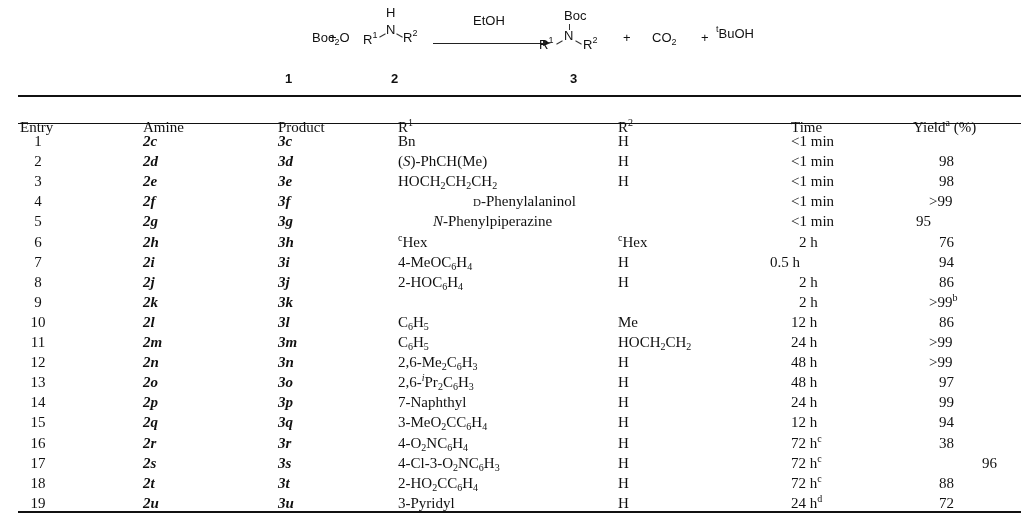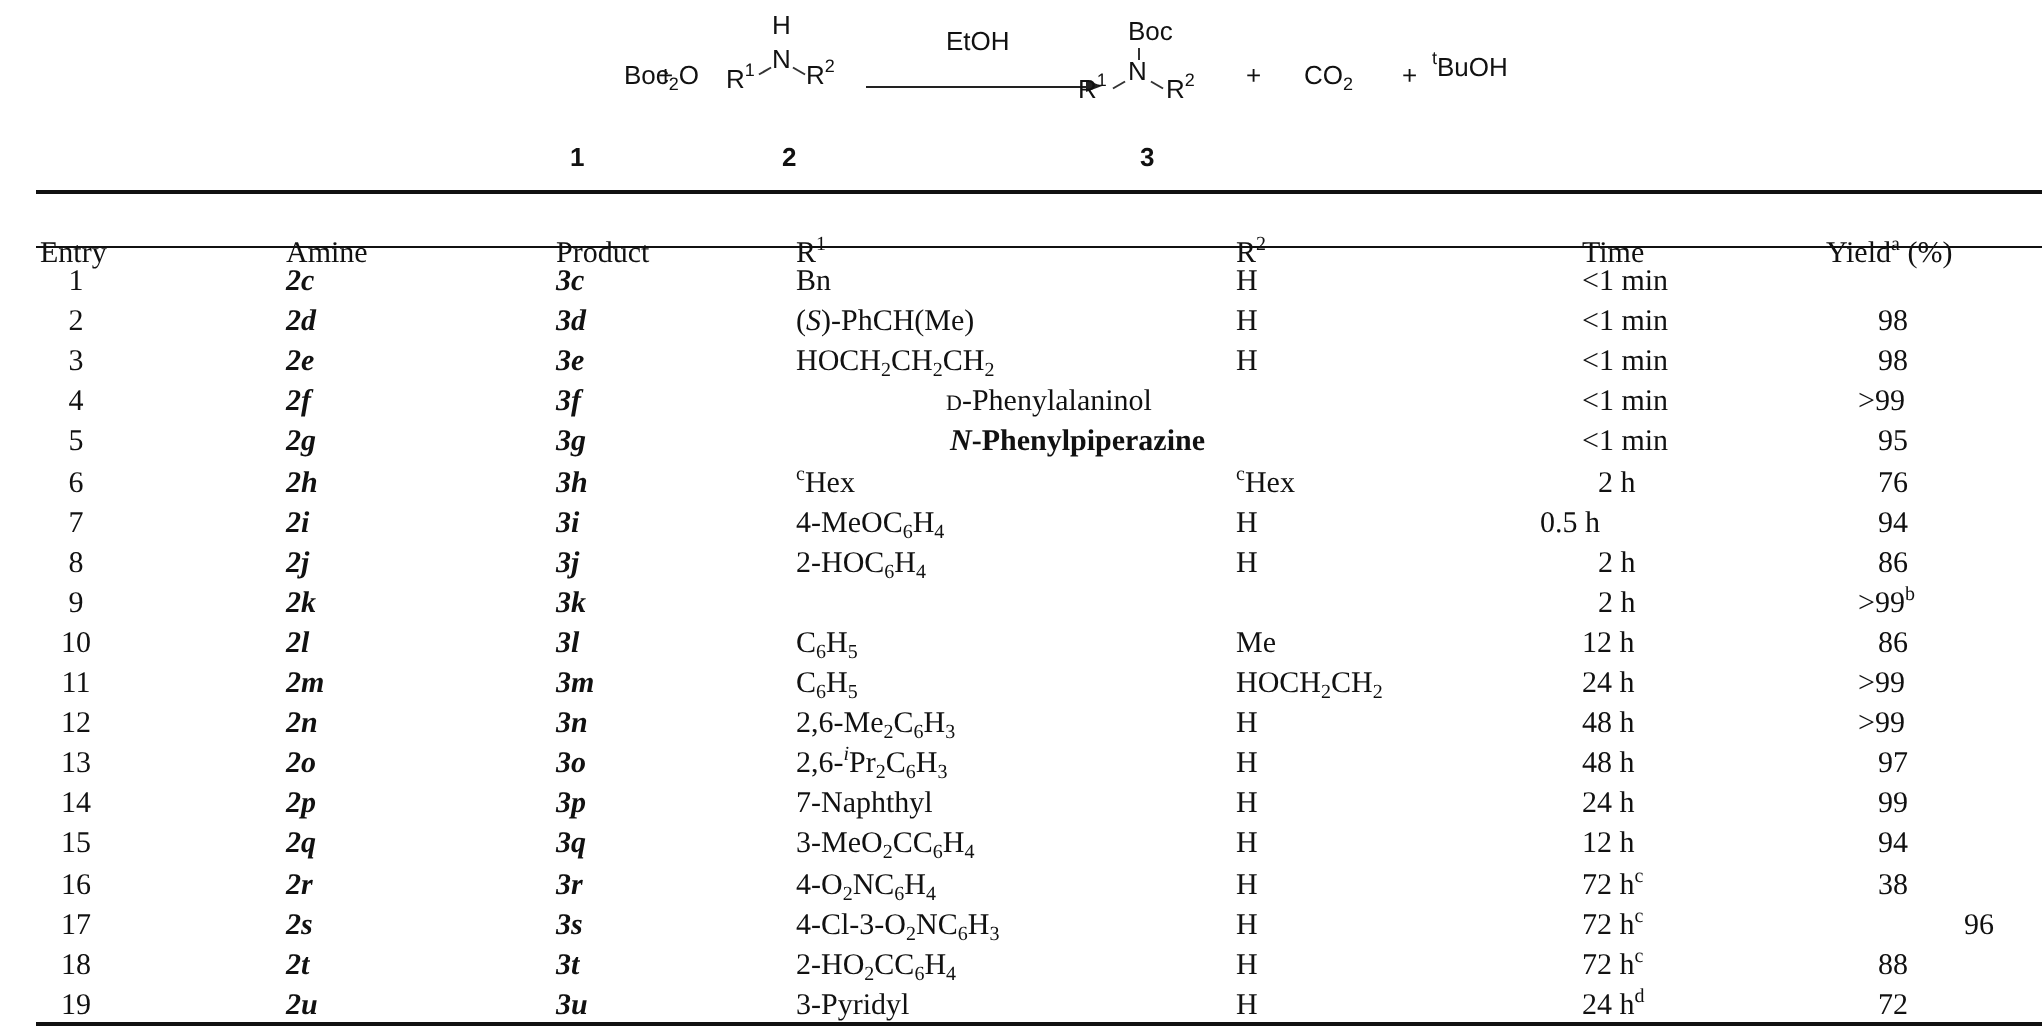--- a/index.html
+++ b/index.html
@@ -112,23 +112,23 @@
         <div class="cell c-amine b">2f</div>
         <div class="cell c-prod b">3f</div>
         <div class="cell " style="left:455px;"><span style="font-variant:small-caps;">d</span>-Phenylalaninol</div>
         <div class="cell " style="left:773px;">&lt;1 min</div>
         <div class="cell " style="left:911px;">&gt;99</div>
       </div>
       <div class="row" style="top: 116.4px;">
         <div class="cell c-entry">5</div>
         <div class="cell c-amine b">2g</div>
         <div class="cell c-prod b">3g</div>
-        <div class="cell " style="left:457px;font-weight:bold;"><i>N</i>-Phenylpiperazine</div>
-        <div class="cell " style="left:773px;">&lt;1 min</div>
-        <div class="cell " style="left:921px;">95</div>
+        <div class="cell " style="left:415px;"><i>N</i>-Phenylpiperazine</div>
+        <div class="cell " style="left:773px;">&lt;1 min</div>
+        <div class="cell " style="left:898px;">95</div>
       </div>
       <div class="row" style="top: 136.5px;">
         <div class="cell c-entry">6</div>
         <div class="cell c-amine b">2h</div>
         <div class="cell c-prod b">3h</div>
         <div class="cell c-r1"><sup>c</sup>Hex</div>
         <div class="cell c-r2"><sup>c</sup>Hex</div>
         <div class="cell " style="left:781px;">2 h</div>
         <div class="cell " style="left:921px;">76</div>
       </div>

